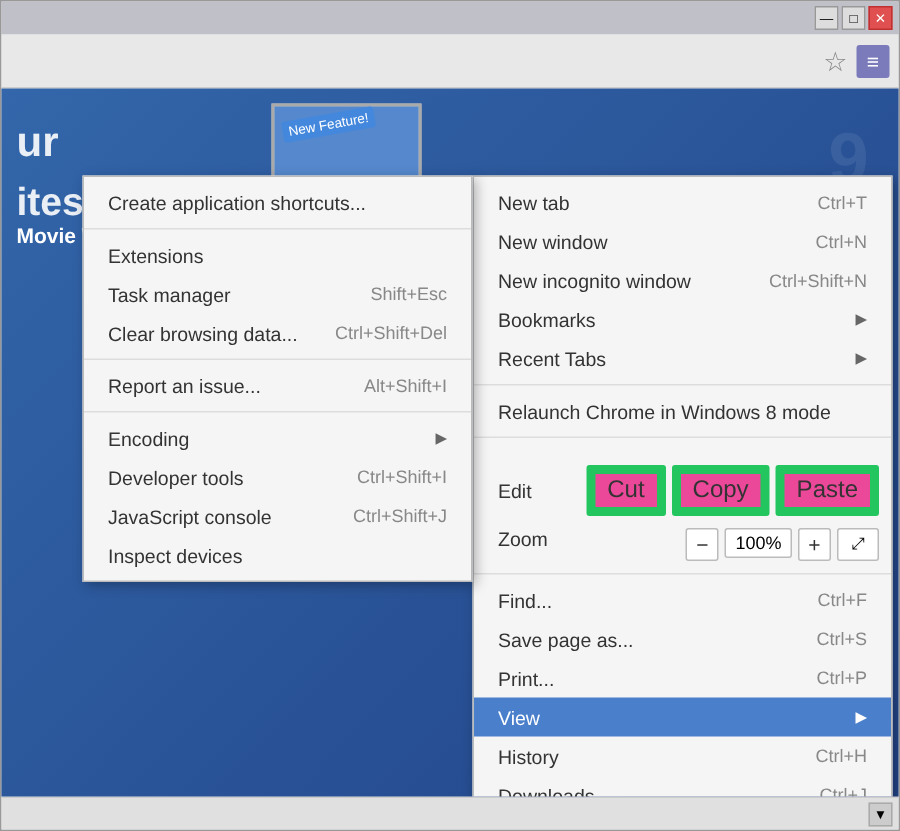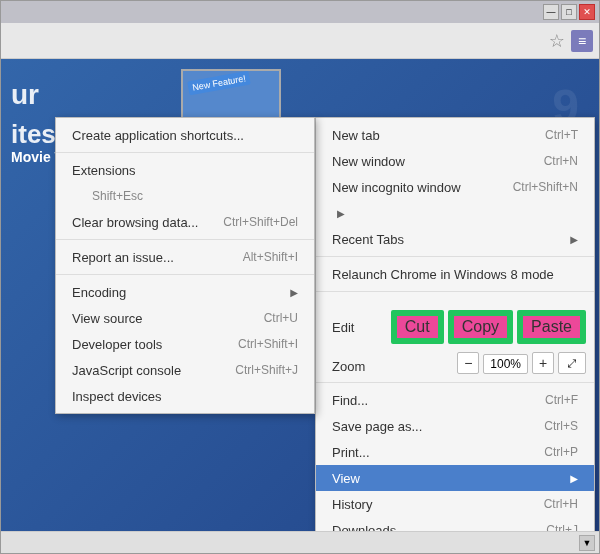--- a/index.html
+++ b/index.html
@@ -216,21 +216,21 @@
       border: 6px solid #22c55e;
       border-radius: 2px;
       font-size: 16px;
       cursor: pointer;
       color: #333;
     }
 
     
     .menu-item-zoom {
       display: flex;
-      align-items: flex-end;
+      align-items: flex-start;
       padding: 4px 8px;
       gap: 4px;
     }
 
     .zoom-label {
       flex: 1;
       padding-left: 8px;
       color: #333;
     }
 
@@ -339,41 +339,38 @@
     <div class="tools-submenu">
 
       <div class="menu-item">
         <span class="menu-item-label">Create application shortcuts...</span>
       </div>
       <div class="menu-separator"></div>
       <div class="menu-item">
         <span class="menu-item-label">Extensions</span>
       </div>
       <div class="menu-item">
+        <span class="menu-item-label">Task manager</span>
         <span class="menu-item-shortcut">Shift+Esc</span>
       </div>
       <div class="menu-item">
         <span class="menu-item-label">Clear browsing data...</span>
         <span class="menu-item-shortcut">Ctrl+Shift+Del</span>
       </div>
       <div class="menu-separator"></div>
       <div class="menu-item">
         <span class="menu-item-label">Report an issue...</span>
         <span class="menu-item-shortcut">Alt+Shift+I</span>
       </div>
       <div class="menu-separator"></div>
       <div class="menu-item">
         <span class="menu-item-label">Encoding</span>
         <span class="menu-item-arrow">▶</span>
       </div>
       <div class="menu-item">
-        <span class="menu-item-label">View source</span>
-        <span class="menu-item-shortcut">Ctrl+U</span>
-      </div>
-      <div class="menu-item">
         <span class="menu-item-label">Developer tools</span>
         <span class="menu-item-shortcut">Ctrl+Shift+I</span>
       </div>
       <div class="menu-item">
         <span class="menu-item-label">JavaScript console</span>
         <span class="menu-item-shortcut">Ctrl+Shift+J</span>
       </div>
       <div class="menu-item">
         <span class="menu-item-label">Inspect devices</span>
       </div>
@@ -386,20 +383,21 @@
       </div>
       <div class="menu-item">
         <span class="menu-item-label">New window</span>
         <span class="menu-item-shortcut">Ctrl+N</span>
       </div>
       <div class="menu-item">
         <span class="menu-item-label">New incognito window</span>
         <span class="menu-item-shortcut">Ctrl+Shift+N</span>
       </div>
       <div class="menu-item">
+        <span class="menu-item-label">Bookmarks</span>
         <span class="menu-item-arrow">▶</span>
       </div>
       <div class="menu-item">
         <span class="menu-item-label">Recent Tabs</span>
         <span class="menu-item-arrow">▶</span>
       </div>
       <div class="menu-separator"></div>
       <div class="menu-item">
         <span class="menu-item-label">Relaunch Chrome in Windows 8 mode</span>
       </div>

